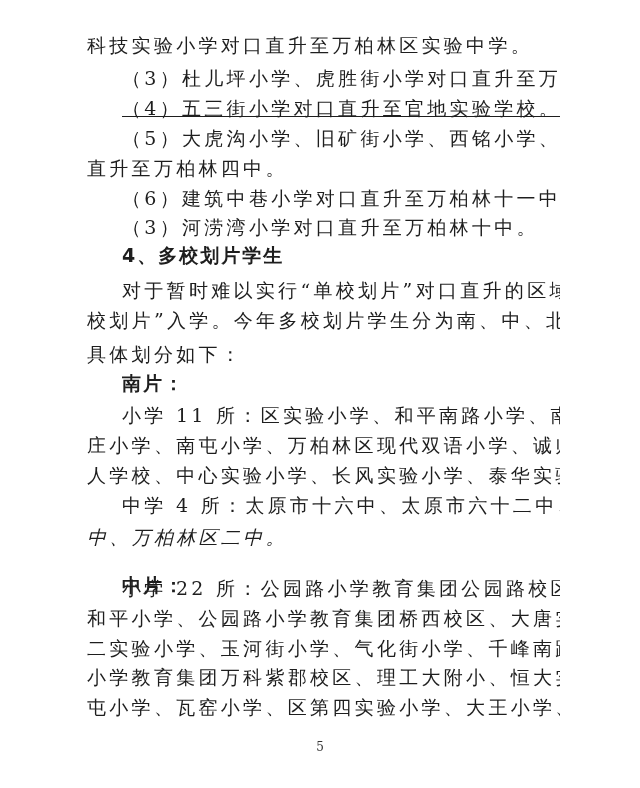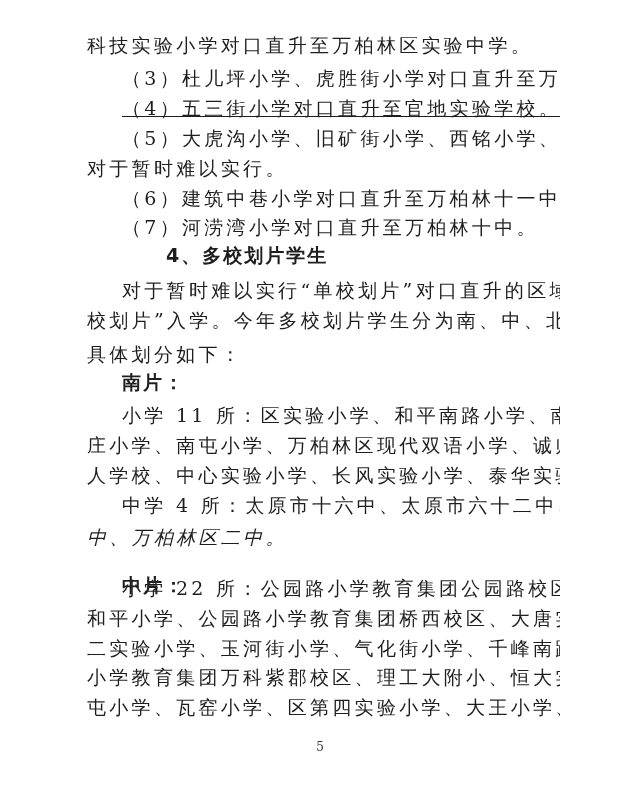--- a/index.html
+++ b/index.html
@@ -59,28 +59,28 @@
 </style>
 </head>
 <body>
 
 <div class="page">
   <div id="lines">
       <div class="line last" style="top: 30px;">科技实验小学对口直升至万柏林区实验中学。</div>
       <div class="line indent last" style="top: 63px;">（3）杜儿坪小学、虎胜街小学对口直升至万柏林七中。</div>
       <div class="line indent last" style="top: 93px; text-decoration: underline;">（4）五三街小学对口直升至官地实验学校。</div>
       <div class="line indent" style="top: 123px;">（5）大虎沟小学、旧矿街小学、西铭小学、西苑小学对口</div>
-      <div class="line last" style="top: 153px;">对于暂时难以实行。</div>
+      <div class="line last" style="top: 153px;">直升至万柏林四中。</div>
       <div class="line indent last" style="top: 183px;">（6）建筑中巷小学对口直升至万柏林十一中。</div>
-      <div class="line indent last" style="top: 212px;">（7）河涝湾小学对口直升至万柏林十中。</div>
-      <div class="line indent last heading" style="top: 240px; margin-left: 44px;">4、多校划片学生</div>
+      <div class="line indent last" style="top: 212px;">（3）河涝湾小学对口直升至万柏林十中。</div>
+      <div class="line indent last heading" style="top: 240px;">4、多校划片学生</div>
       <div class="line indent" style="top: 275px;">对于暂时难以实行“单校划片”对口直升的区域，实行“多</div>
       <div class="line" style="top: 305px;">校划片”入学。今年多校划片学生分为南、中、北、西四个片区，</div>
       <div class="line last" style="top: 341px; font-family: Liberation Mono, monospace;">具体划分如下：</div>
-      <div class="line indent last heading" style="top: 368px; font-family: Liberation Serif, serif;">南片：</div>
+      <div class="line indent last heading" style="top: 368px;">南片：</div>
       <div class="line indent" style="top: 400px;">小学 11 所：区实验小学、和平南路小学、南上庄小学、新</div>
       <div class="line" style="top: 430px;">庄小学、南屯小学、万柏林区现代双语小学、诚师双语小学、树</div>
       <div class="line last" style="top: 460px;">人学校、中心实验小学、长风实验小学、泰华实验小学。</div>
       <div class="line indent" style="top: 490px;">中学 4 所：太原市十六中、太原市六十二中、太原市六十三</div>
       <div class="line last" style="top: 522px; font-style: italic;">中、万柏林区二中。</div>
       <div class="line indent last heading" style="top: 570px;">中片：</div>
       <div class="line indent" style="top: 573px;">小学 22 所：公园路小学教育集团公园路校区、众纺路小学、</div>
       <div class="line" style="top: 603px;">和平小学、公园路小学教育集团桥西校区、大唐实验小学、区第</div>
       <div class="line" style="top: 633px;">二实验小学、玉河街小学、气化街小学、千峰南路小学、公园路</div>
       <div class="line" style="top: 662px;">小学教育集团万科紫郡校区、理工大附小、恒大实验小学、后北</div>

